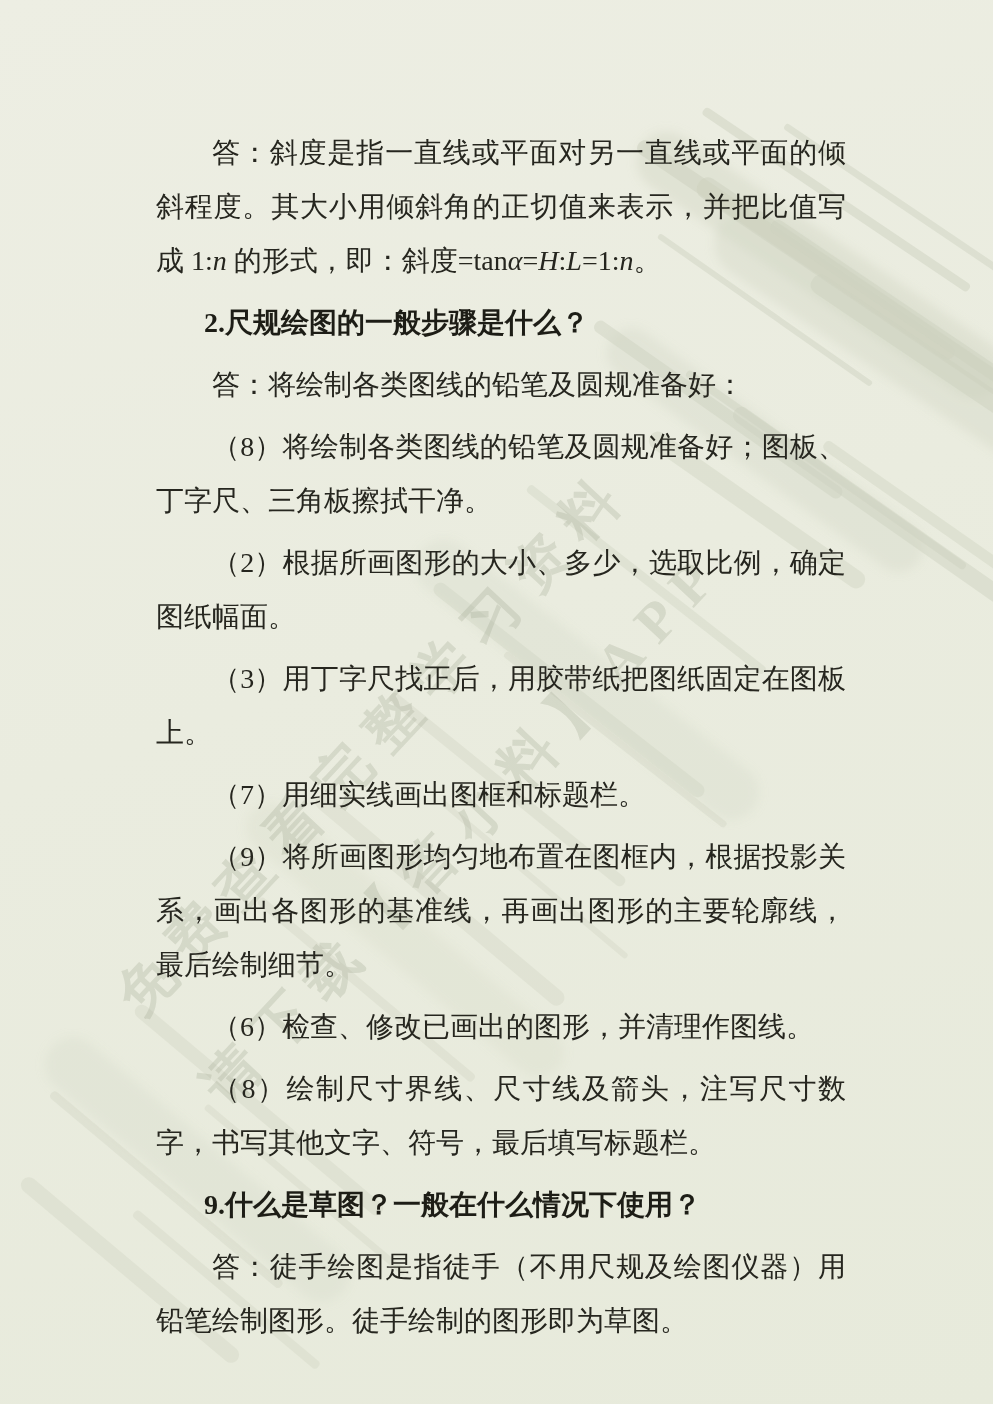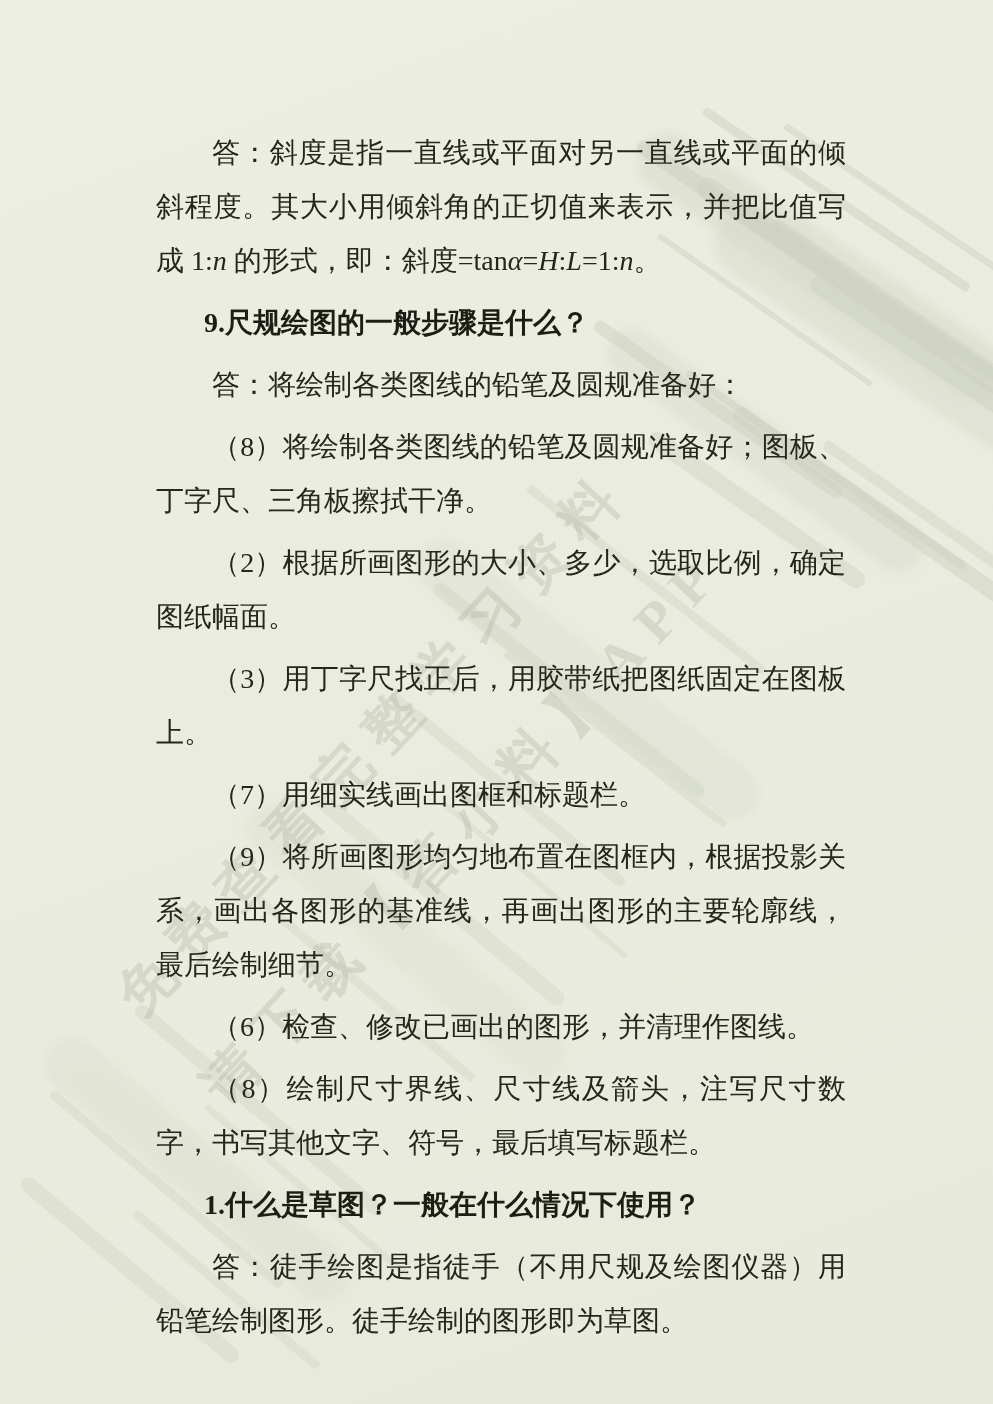--- a/index.html
+++ b/index.html
@@ -106,26 +106,26 @@
       <rect x="122" y="1130" width="16" height="280" rx="8" fill-opacity="0.35" transform="rotate(-50 130 1270)"></rect>
       <rect x="222" y="1170" width="9" height="240" rx="4" fill-opacity="0.33" transform="rotate(-50 226 1290)"></rect>
     </g>
   </svg>
 
   <span class="watermark-line l1">免费查看完整学习资料</span>
   <span class="watermark-line l2">请下载【答小料】APP</span>
 
   <div class="doc-body">
       <p class="para"><span>答：斜度是指一直线或平面对另一直线或平面的倾斜程度。其大小用倾斜角的正切值来表示，并把比值写成 1:</span><i>n</i><span> 的形式，即：斜度=tan</span><i>α</i><span>=</span><i>H</i><span>:</span><i>L</i><span>=1:</span><i>n</i><span>。</span></p>
-      <h3 class="heading">9.尺规绘图的一般步骤是什么？</h3>
+      <h3 class="heading">2.尺规绘图的一般步骤是什么？</h3>
       <p class="para">答：将绘制各类图线的铅笔及圆规准备好：</p>
       <p class="para">（8）将绘制各类图线的铅笔及圆规准备好；图板、丁字尺、三角板擦拭干净。</p>
       <p class="para">（2）根据所画图形的大小、多少，选取比例，确定图纸幅面。</p>
       <p class="para">（3）用丁字尺找正后，用胶带纸把图纸固定在图板上。</p>
       <p class="para">（7）用细实线画出图框和标题栏。</p>
       <p class="para">（9）将所画图形均匀地布置在图框内，根据投影关系，画出各图形的基准线，再画出图形的主要轮廓线，最后绘制细节。</p>
       <p class="para">（6）检查、修改已画出的图形，并清理作图线。</p>
       <p class="para">（8）绘制尺寸界线、尺寸线及箭头，注写尺寸数字，书写其他文字、符号，最后填写标题栏。</p>
-      <h3 class="heading">1.什么是草图？一般在什么情况下使用？</h3>
+      <h3 class="heading">9.什么是草图？一般在什么情况下使用？</h3>
       <p class="para">答：徒手绘图是指徒手（不用尺规及绘图仪器）用铅笔绘制图形。徒手绘制的图形即为草图。</p>
     </div>
 
 </div>
 
 </body></html>

